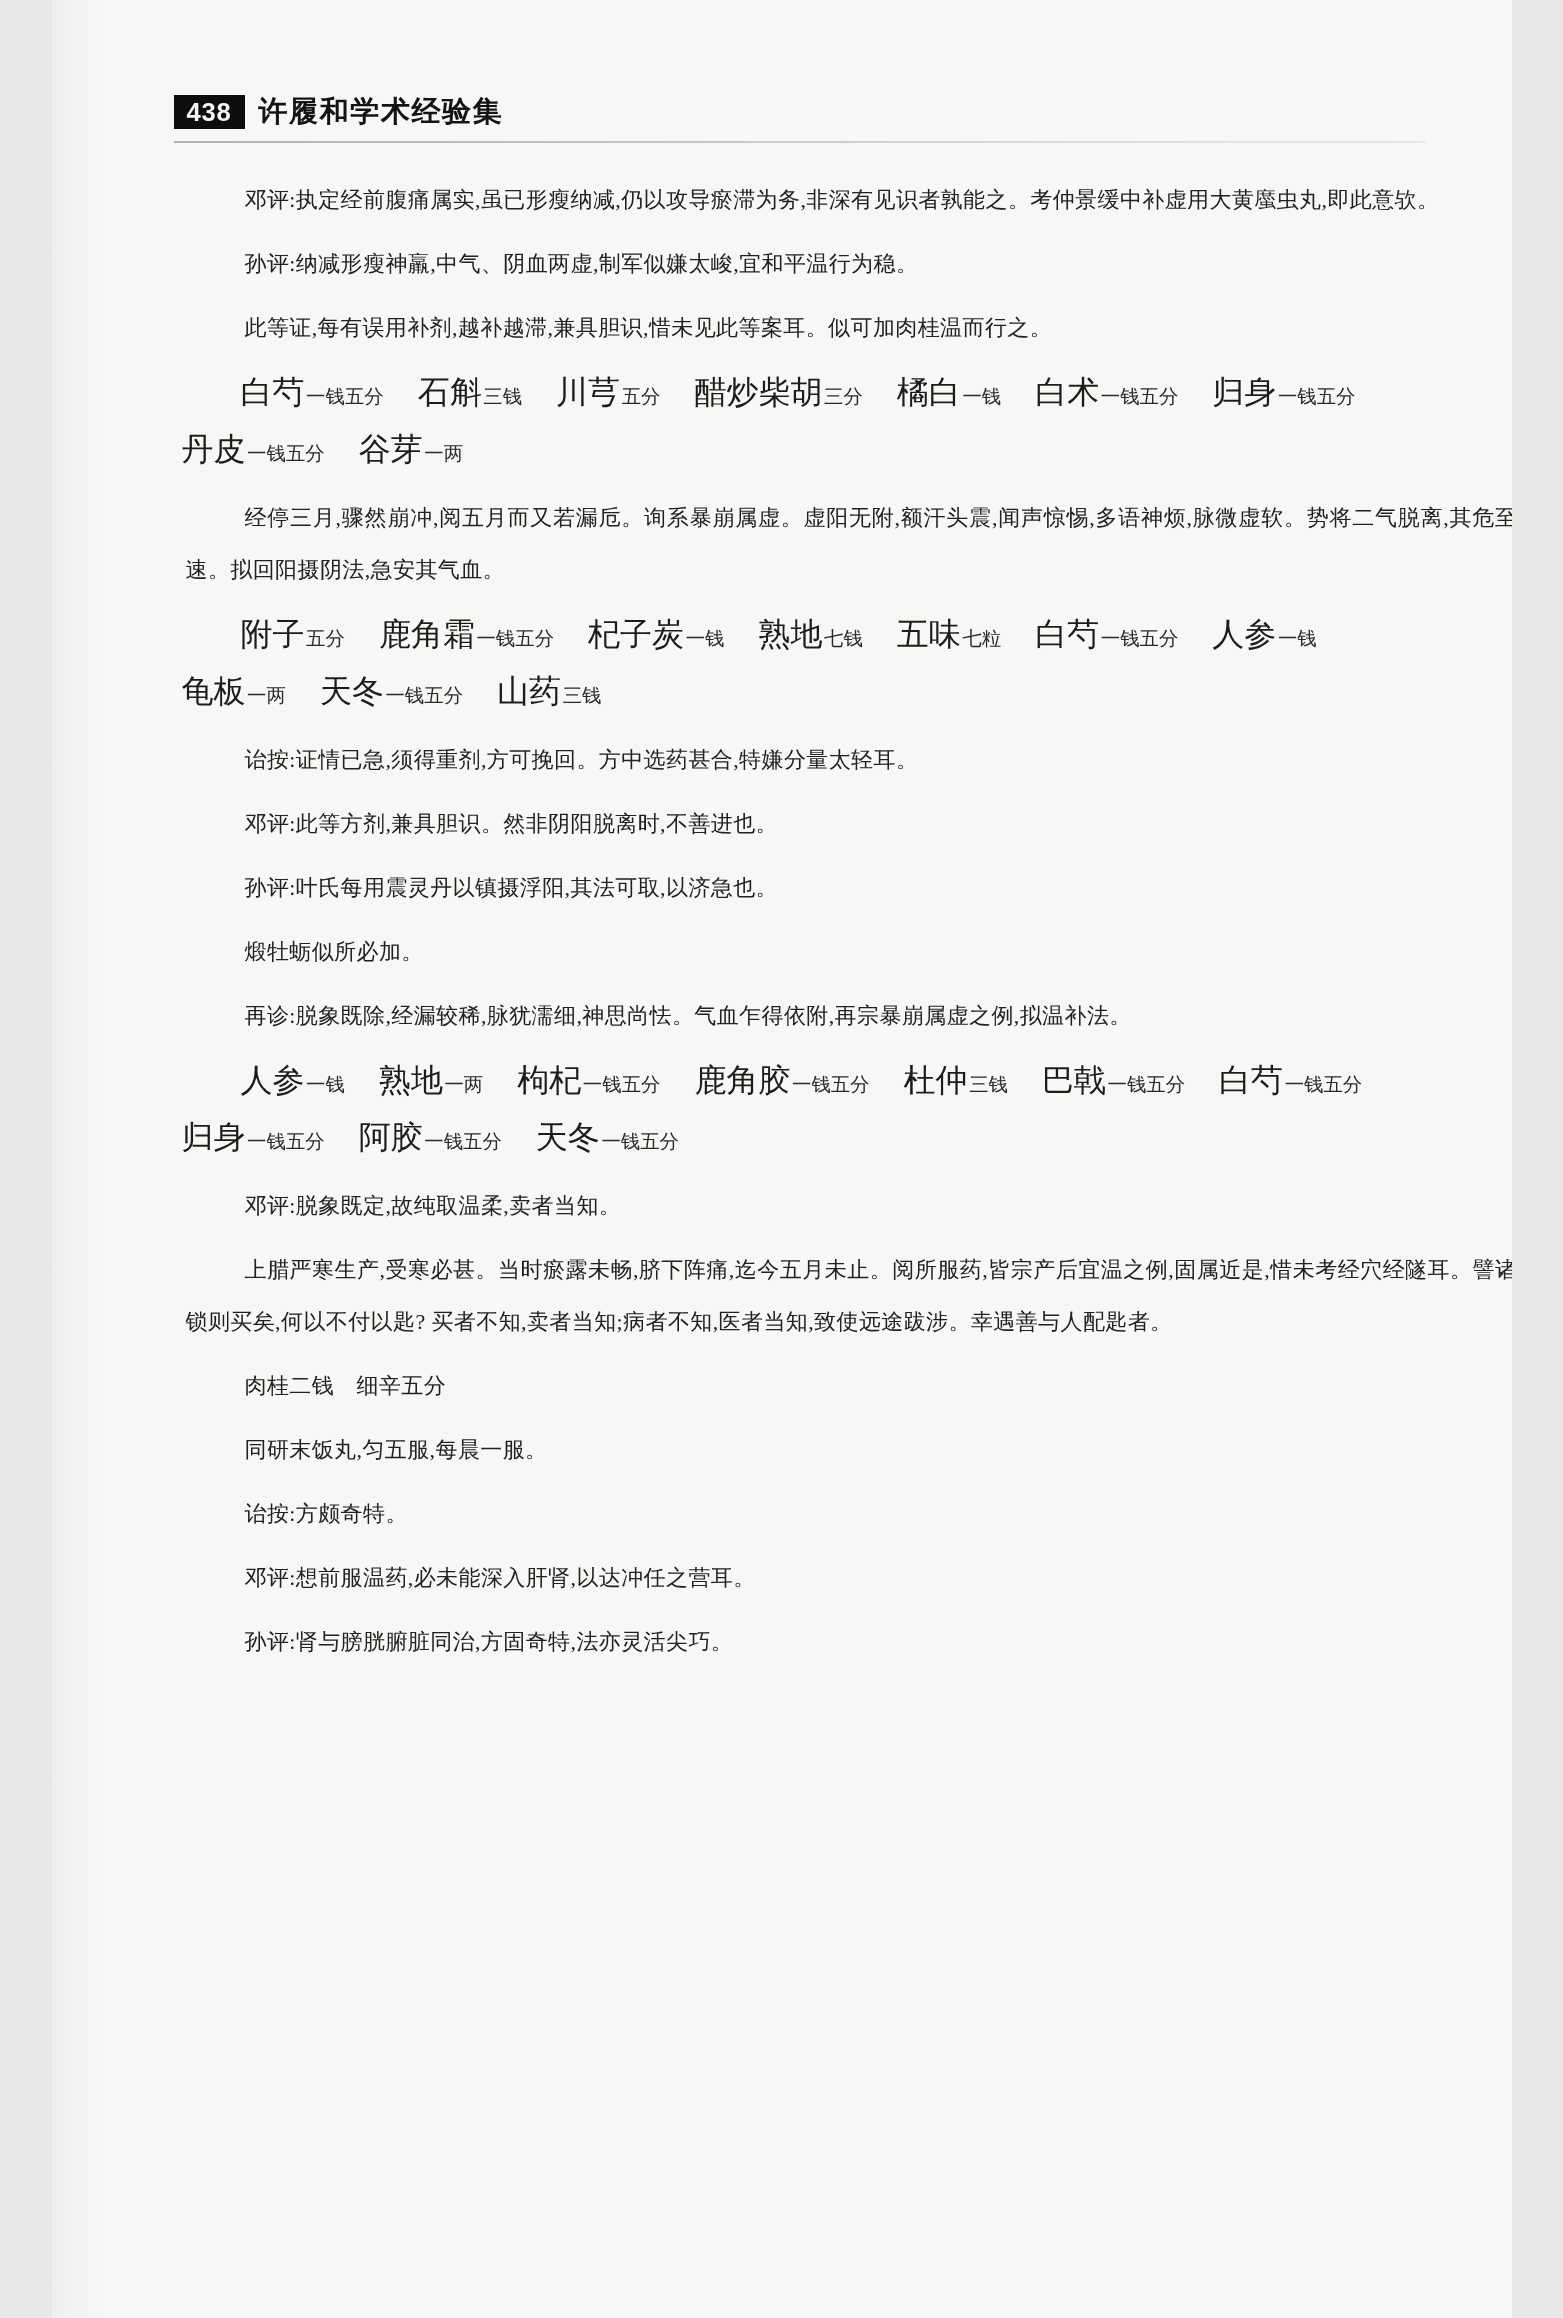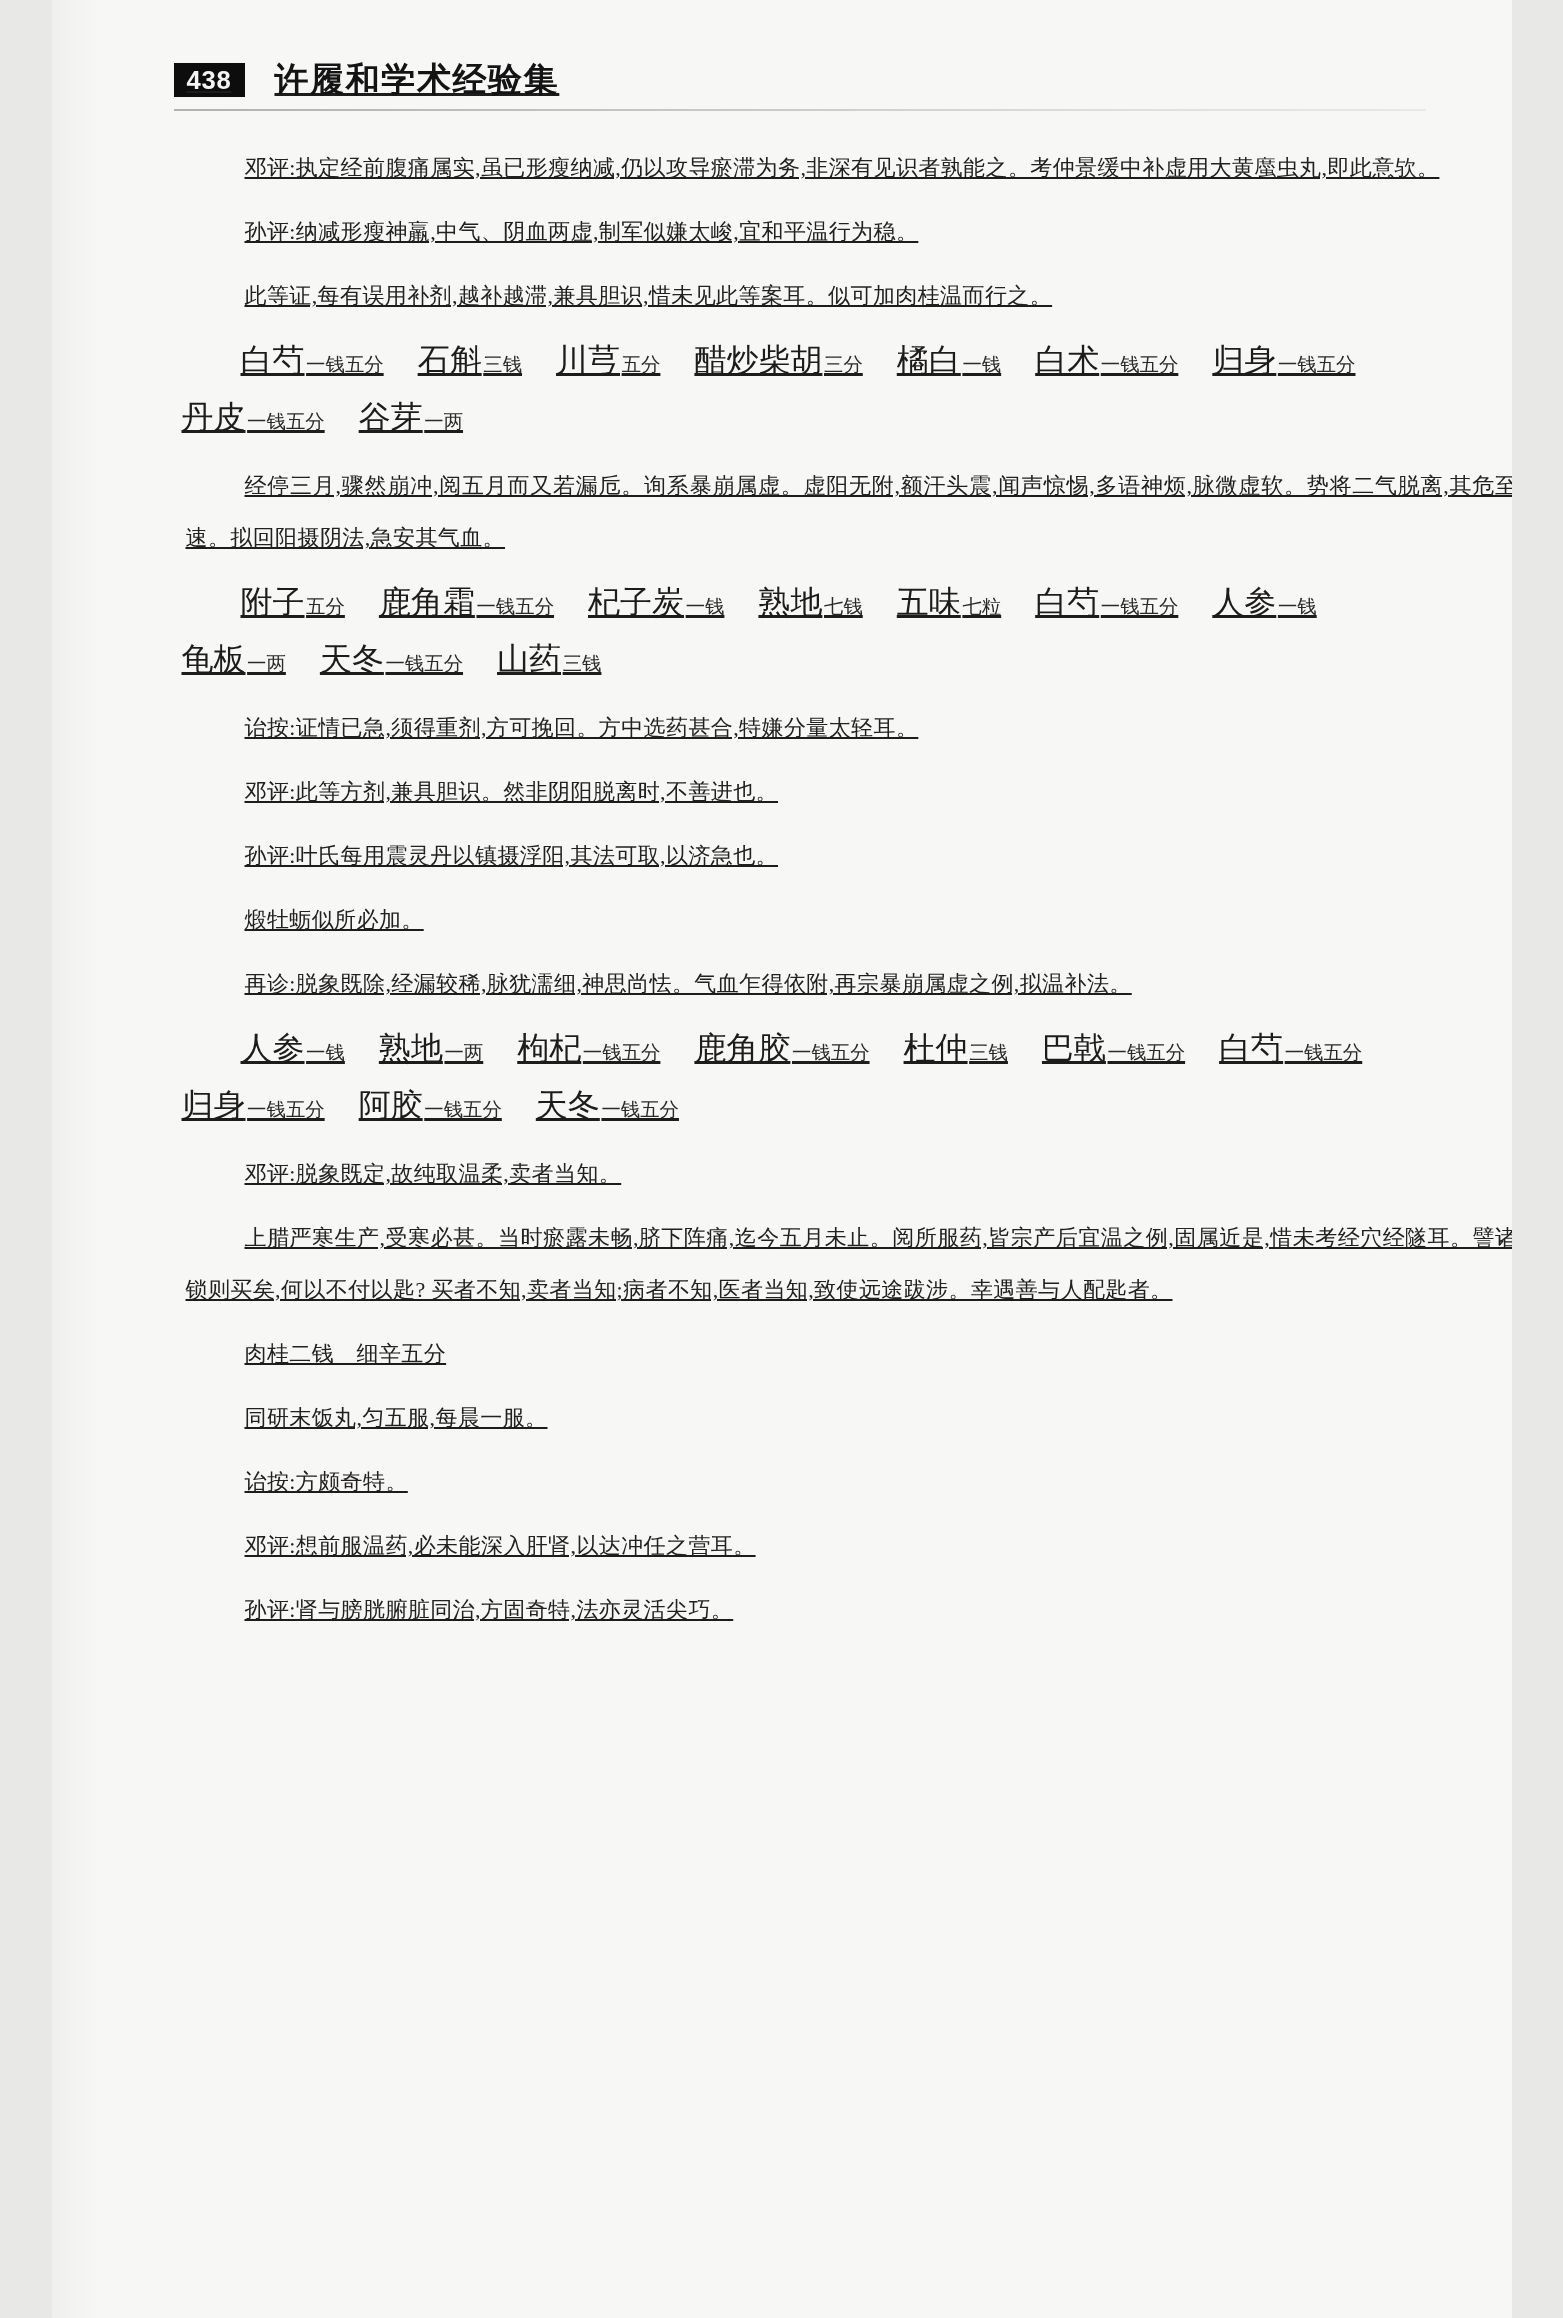--- a/index.html
+++ b/index.html
@@ -9,23 +9,22 @@
   }
   .page{
     position:relative;
     width:1460px;
     height:2319px;
     margin:0 auto;
     background:#f6f6f4;
     background-image:linear-gradient(90deg,#efefed 0,#f7f7f5 47px,#f7f7f5 1505px,#f1f1ef 1564px);
     color:#1d1d1d;
     box-sizing:border-box;
-    padding:62px 86px 0 122px;
+    padding:94px 86px 0 122px;
     overflow:hidden;
-    text-decoration:underline;
   }
   
   .hdr{
     display:flex;
     align-items:center;
     height:36px;
   }
   .pgnum{
     display:flex;
     align-items:center;
@@ -33,22 +32,22 @@
     min-width:71px;
     height:34px;
     background:#0d0d0d;
     color:#f4f4f4;
     font-size:25.6px;
     font-weight:bold;
     letter-spacing:0.8px;
     font-family:"Liberation Sans","DejaVu Sans",sans-serif;
   }
   .btitle{
-    margin-left:30px;
-    font-size:34px;
+    margin-left:14px;
+    font-size:29px;
     font-weight:bold;
     color:#141414;
     letter-spacing:1.6px;
   }
   .hrule{
     height:2.3px;
     margin-top:11px;
     border:none;
     background:linear-gradient(90deg,#9a9a98 0,#b9b9b7 45%,#d6d6d4 75%,#e3e3e1 100%);
     opacity:.75;

